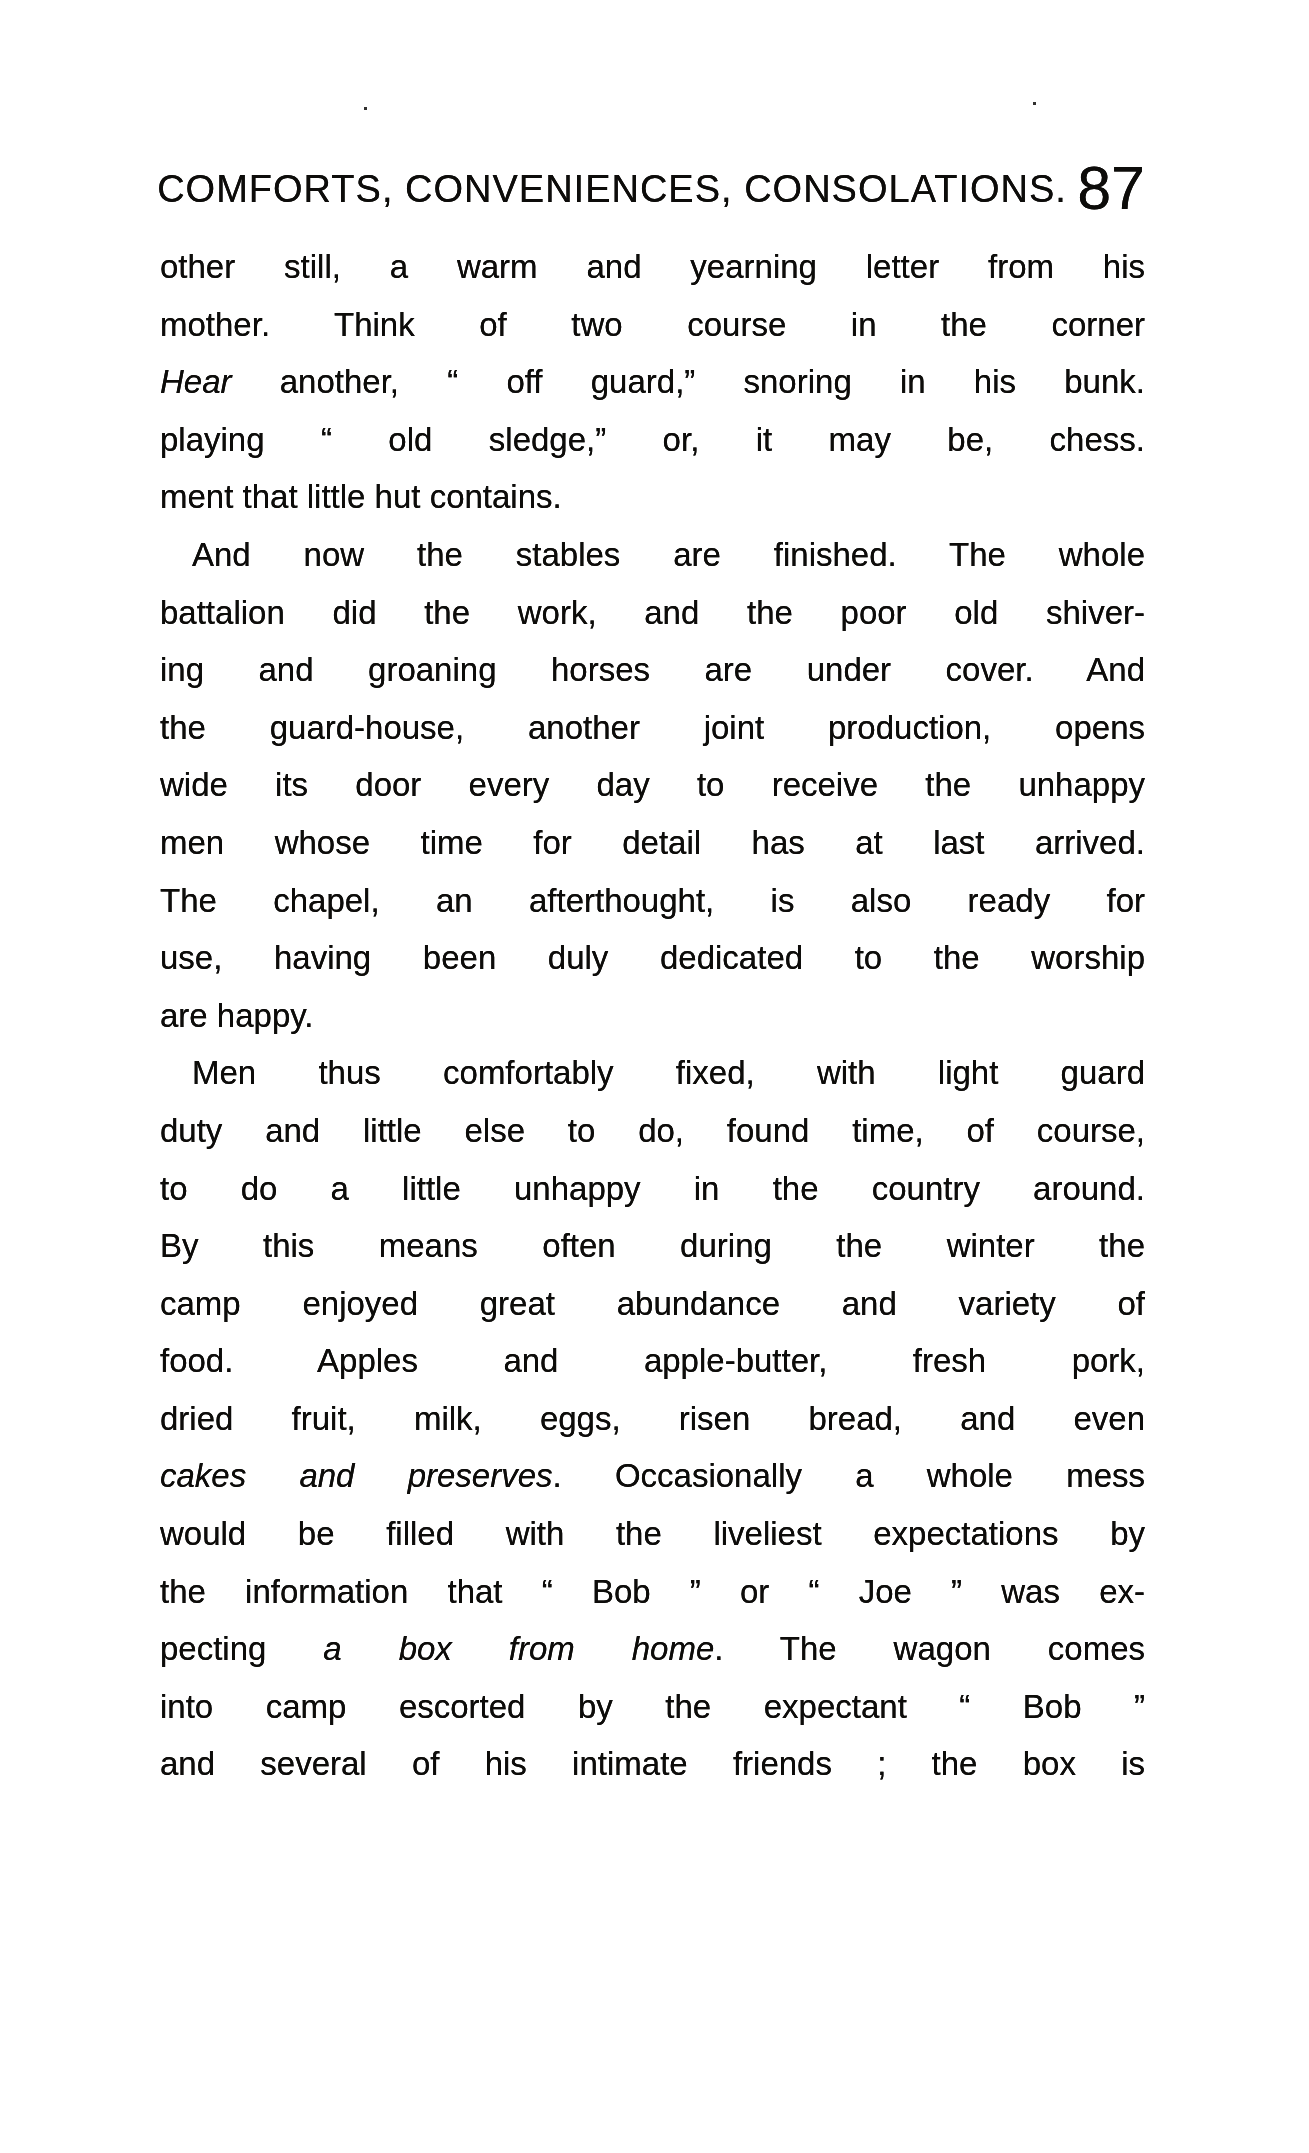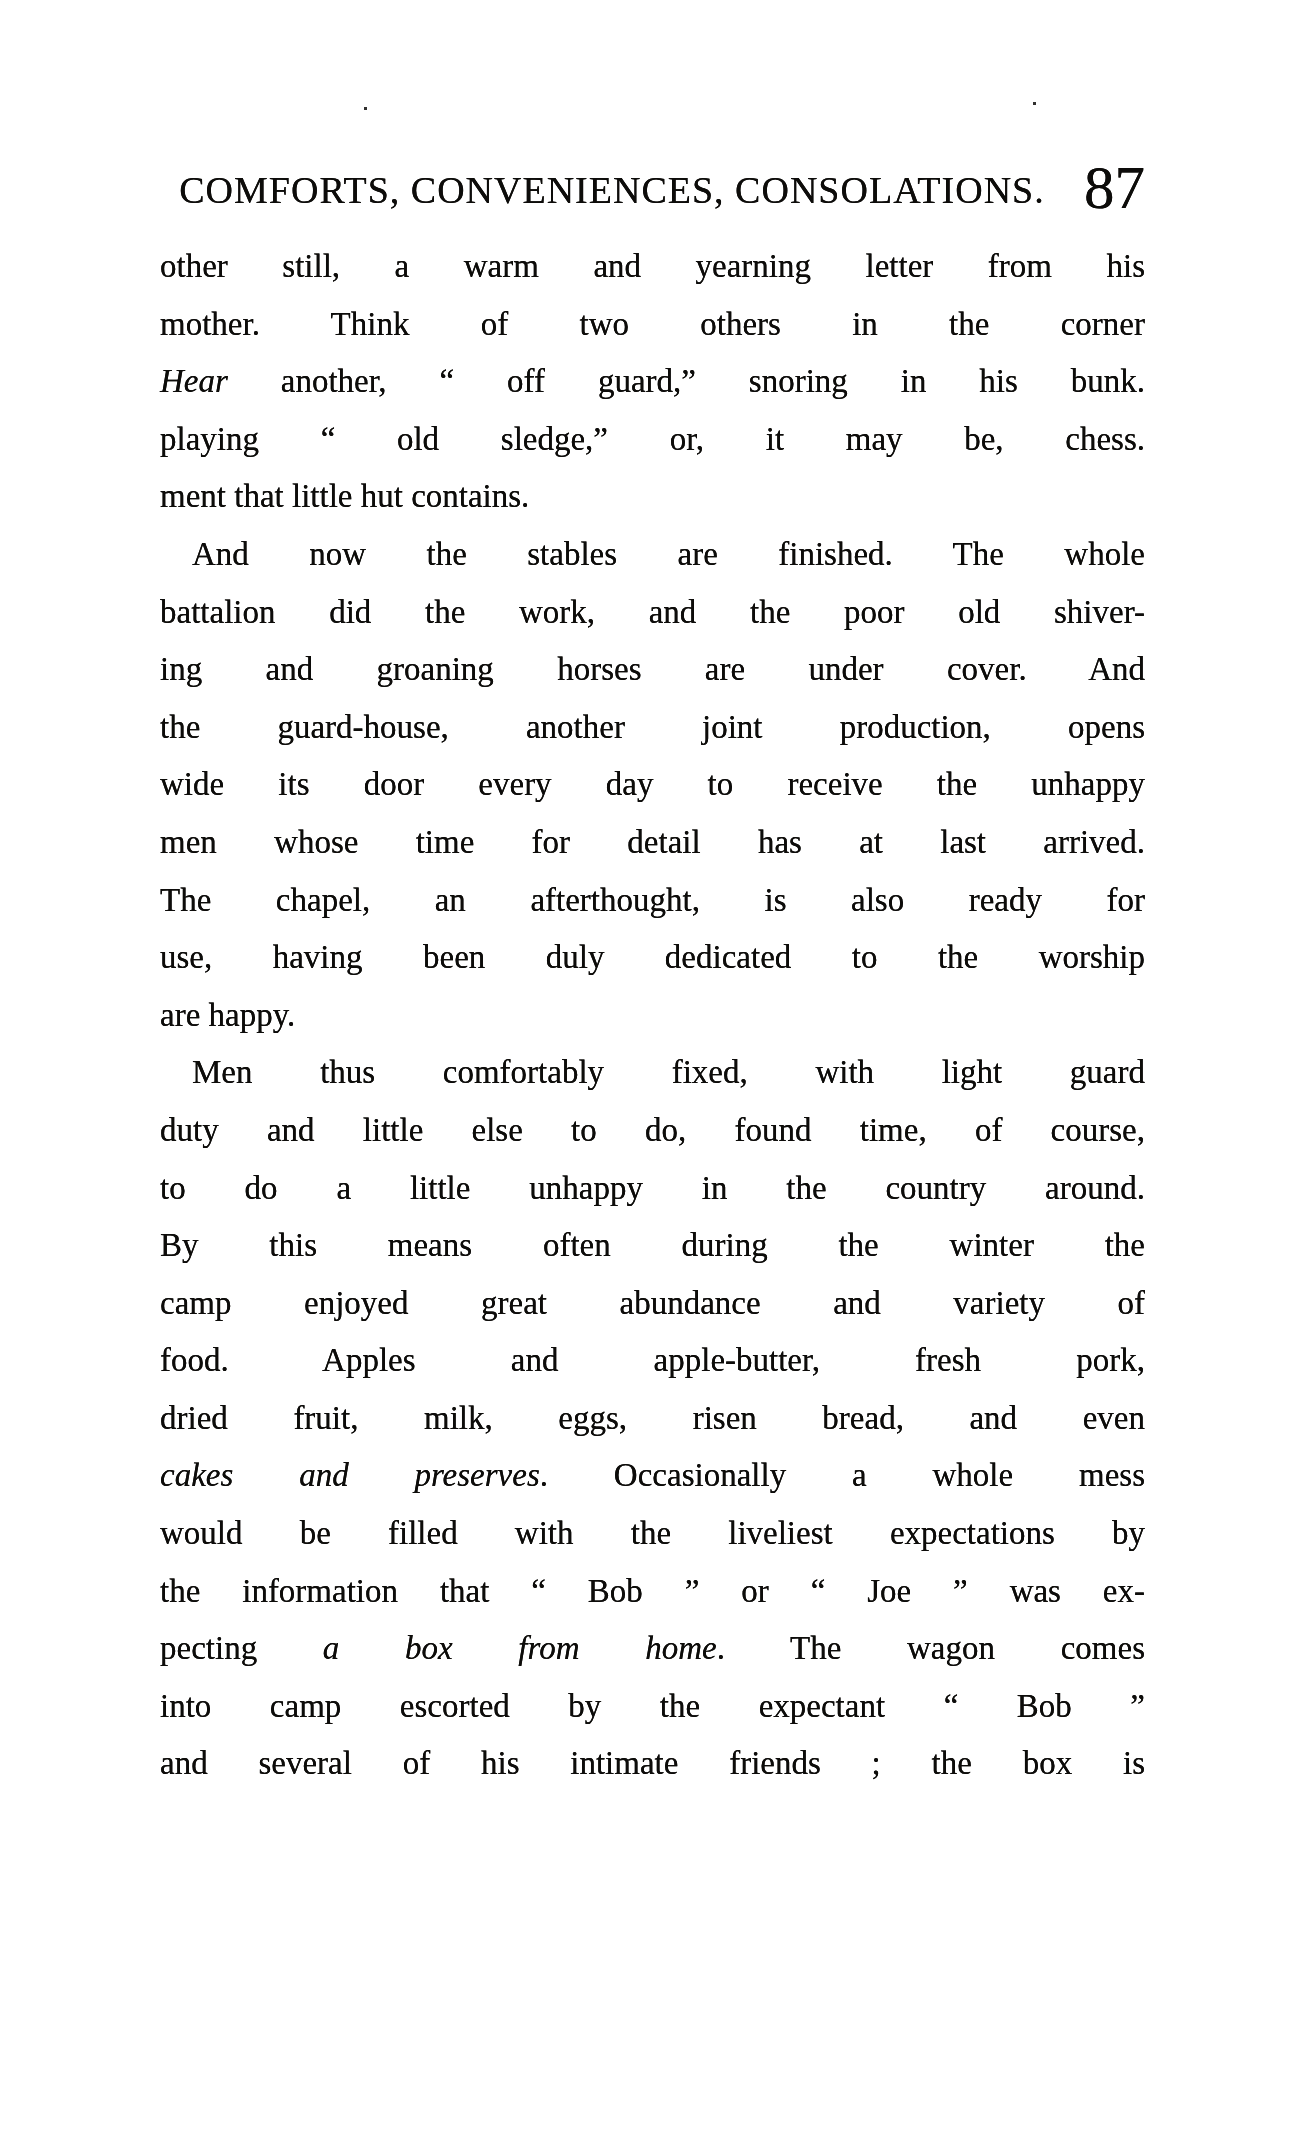--- a/index.html
+++ b/index.html
@@ -6,21 +6,21 @@
     --ink:#0d0c0a;
     --paper:#ffffff;
   }
   html,body{margin:0;padding:0;background:#ffffff;}
   .page{
     position:relative;
     width:1309px;
     height:2153px;
     background:var(--paper);
     overflow:hidden;
-    font-family:Liberation Serif, serif;
+    font-family:Liberation Sans, sans-serif;
     color:var(--ink);
   }
   
   .running-head{
     position:absolute;
     top:0;
     left:160px;
     width:985px;
     height:230px;
   }
@@ -79,21 +79,21 @@
 </head>
 <body>
 
 <div class="page">
   <div class="running-head">
     <span class="rh-title">COMFORTS, CONVENIENCES, CONSOLATIONS.</span>
     <span class="rh-folio">87</span>
   </div>
   <div class="text-block">
       <div class="line"><span>other still, a warm and yearning letter from his</span></div>
-      <div class="line"><span>mother.  Think of two others in the corner</span></div>
+      <div class="line"><span>mother.  Think of two course in the corner</span></div>
       <div class="line"><span class="it">Hear</span><span> another, “ off guard,” snoring in his bunk.</span></div>
       <div class="line"><span>playing “ old sledge,” or, it may be, chess.</span></div>
       <div class="line left"><span>ment that little hut contains.</span></div>
       <div class="line indent"><span>And now the stables are finished.  The whole</span></div>
       <div class="line"><span>battalion did the work, and the poor old shiver-</span></div>
       <div class="line"><span>ing and groaning horses are under cover.  And</span></div>
       <div class="line"><span>the guard-house, another joint production, opens</span></div>
       <div class="line"><span>wide its door every day to receive the unhappy</span></div>
       <div class="line"><span>men whose time for detail has at last arrived.</span></div>
       <div class="line"><span>The chapel, an afterthought, is also ready for</span></div>

